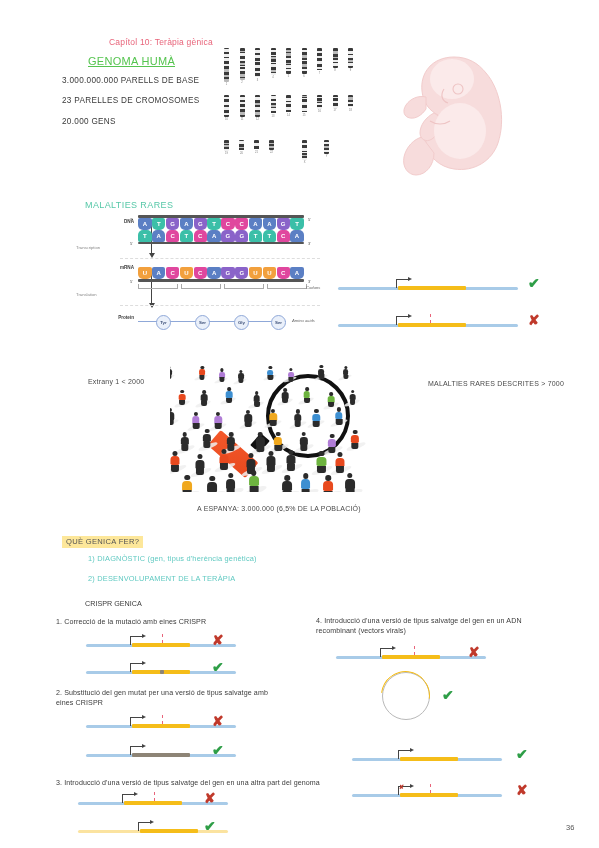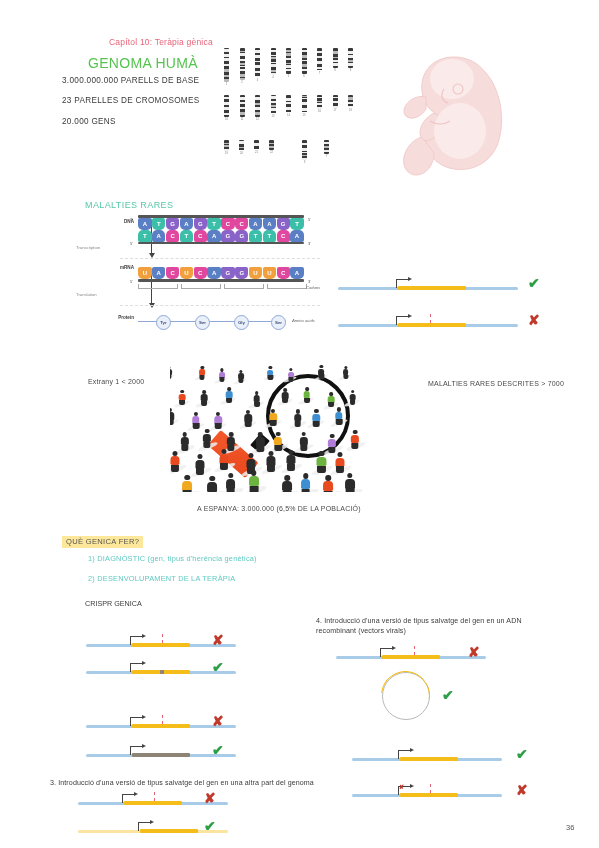--- a/index.html
+++ b/index.html
@@ -4,21 +4,21 @@
 <style>
   html,body{margin:0;padding:0;background:#fff;}
   body{width:599px;height:848px;position:relative;font-family:"Liberation Sans",sans-serif;color:#333;overflow:hidden;}
   .page{position:absolute;inset:0;background:#fff;}
 
   
   .t{position:absolute;white-space:nowrap;}
   .wrap{position:absolute;}
 
   .chapter-title{color:#e8647a;font-size:8.5px;letter-spacing:.2px;}
-  .genoma{color:#55c44f;font-size:14px;letter-spacing:.3px;}
+  .genoma{color:#55c44f;font-size:11px;letter-spacing:.3px;text-decoration:underline;}
   .stat{color:#3a3a3a;font-size:8.2px;letter-spacing:.3px;}
   .section-green{color:#57c8a8;font-size:9px;letter-spacing:.4px;}
   .small-note{color:#3a3a3a;font-size:7.2px;line-height:11px;letter-spacing:.1px;}
   .caption{color:#4a4a4a;font-size:7px;letter-spacing:.2px;}
   .hl{background:#fde79a;color:#555;font-size:7.6px;padding:1px 4px 2px 4px;letter-spacing:.3px;}
   .teal{color:#5fc9c1;font-size:7.4px;letter-spacing:.2px;}
   .teal-dark{color:#3a3a3a;font-size:7.2px;}
   .therapy-title{color:#3b3b3b;font-size:7.1px;line-height:10px;letter-spacing:.1px;}
   .pagenum{color:#555;font-size:7.5px;}
 
@@ -850,50 +850,52 @@
 
   <div class="t caption" style="left:197px;top:505px;">A ESPANYA: 3.000.000 (6,5% DE LA POBLACIÓ)</div>
 
   <div style="position:absolute;left:62px;top:530px;">
     <span class="hl">QUÈ GENICA FER?</span>
   </div>
   <div class="t teal" style="left:88px;top:554px;">1) DIAGNÒSTIC (gen, tipus d'herència genètica)</div>
   <div class="t teal" style="left:88px;top:574px;">2) DESENVOLUPAMENT DE LA TERÀPIA</div>
   <div class="t teal-dark" style="left:85px;top:599px;">CRISPR GENICA</div>
 
+  <div class="wrap therapy-title" style="left:56px;top:617px;width:240px;white-space:normal;">1. Correcció de la mutació amb eines CRISPR</div>
   <div class="gene" style="left:86px;top:638px;width:150px;">
     <div class="track" style="background:#a8cbe8;"></div>
     <div class="exon" style="left:46px;width:58px;background:#f5bd19;"></div>
     <div class="prom" style="left:44px;"></div>
     <div class="mut" style="left:76px;"></div>
   </div>
   <div class="mark no" style="left:212px;top:633px;">✘</div>
   <div class="gene" style="left:86px;top:665px;width:150px;">
     <div class="track" style="background:#a8cbe8;"></div>
     <div class="exon" style="left:46px;width:58px;background:#f5bd19;"></div>
     <div class="prom" style="left:44px;"></div>
     <div class="exon" style="left:74px;width:4px;background:#8d8476;"></div>
   </div>
   <div class="mark ok" style="left:212px;top:660px;">✔</div>
 
+  <div class="wrap therapy-title" style="left:56px;top:688px;width:216px;white-space:normal;">2. Substitució del gen mutat per una versió de tipus salvatge amb eines CRISPR</div>
   <div class="gene" style="left:86px;top:719px;width:150px;">
     <div class="track" style="background:#a8cbe8;"></div>
     <div class="exon" style="left:46px;width:58px;background:#f5bd19;"></div>
     <div class="prom" style="left:44px;"></div>
     <div class="mut" style="left:76px;"></div>
   </div>
   <div class="mark no" style="left:212px;top:714px;">✘</div>
   <div class="gene" style="left:86px;top:748px;width:150px;">
     <div class="track" style="background:#a8cbe8;"></div>
     <div class="exon" style="left:46px;width:58px;background:#8d8476;"></div>
     <div class="prom" style="left:44px;"></div>
   </div>
   <div class="mark ok" style="left:212px;top:743px;">✔</div>
 
-  <div class="wrap therapy-title" style="left:50px;top:778px;width:270px;white-space:normal;">3. Introducció d'una versió de tipus salvatge del gen en una altra part del genoma</div>
+  <div class="wrap therapy-title" style="left:56px;top:778px;width:270px;white-space:normal;">3. Introducció d'una versió de tipus salvatge del gen en una altra part del genoma</div>
   <div class="gene" style="left:78px;top:796px;width:150px;">
     <div class="track" style="background:#a8cbe8;"></div>
     <div class="exon" style="left:46px;width:58px;background:#f5bd19;"></div>
     <div class="prom" style="left:44px;"></div>
     <div class="mut" style="left:76px;"></div>
   </div>
   <div class="mark no" style="left:204px;top:791px;">✘</div>
   <div class="gene" style="left:78px;top:824px;width:150px;">
     <div class="track" style="background:#fbe3a0;"></div>
     <div class="exon" style="left:62px;width:58px;background:#f5bd19;"></div>

